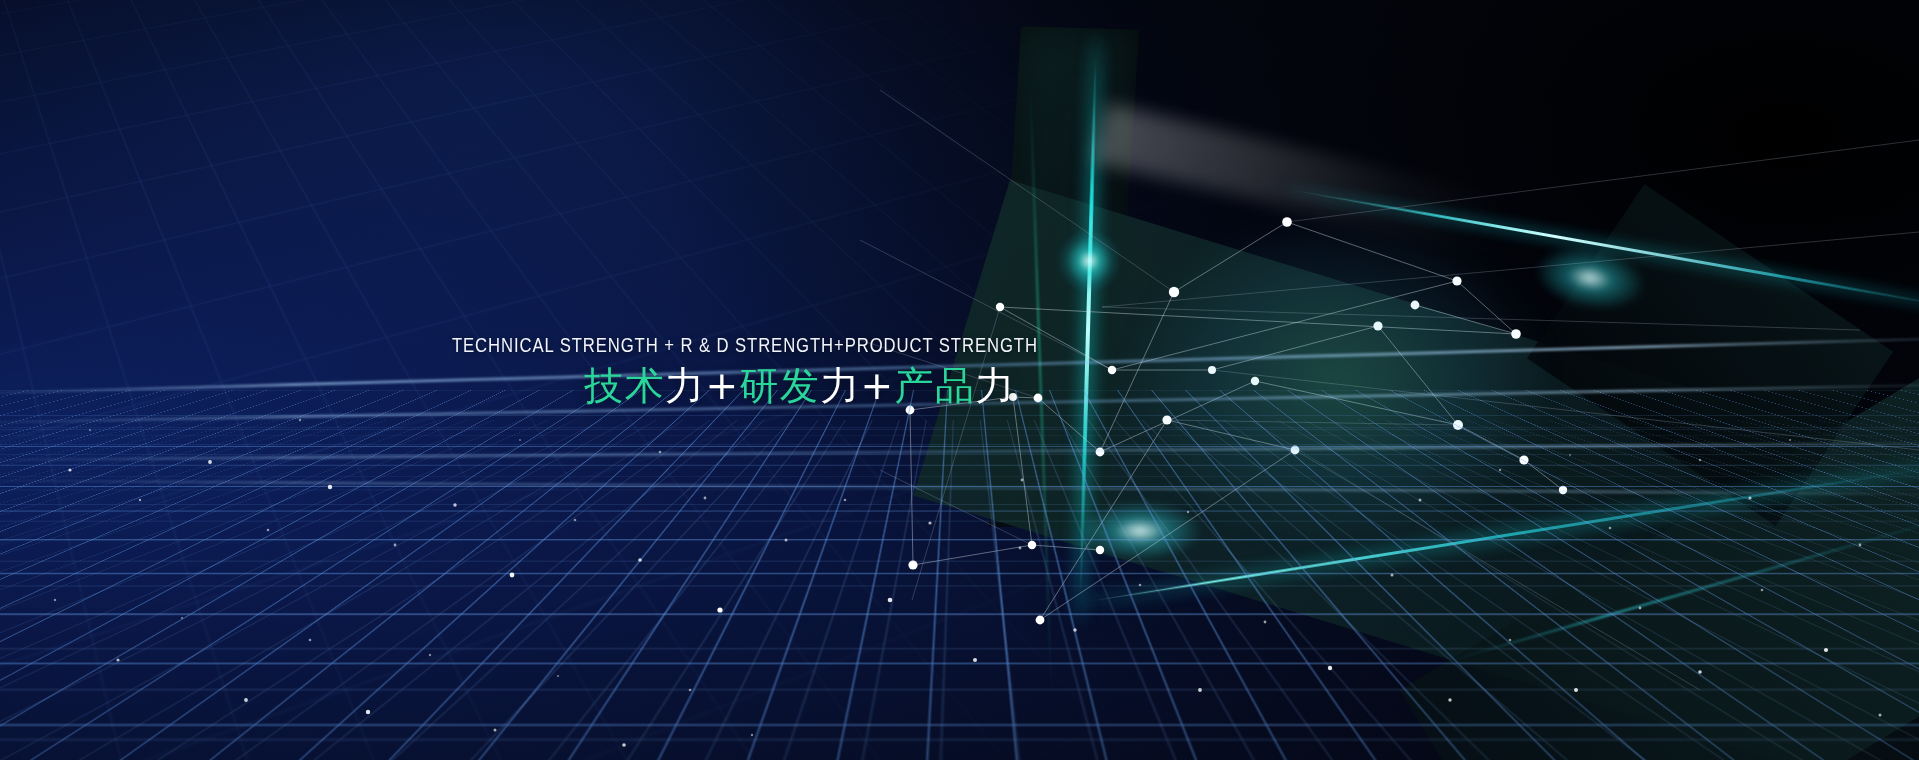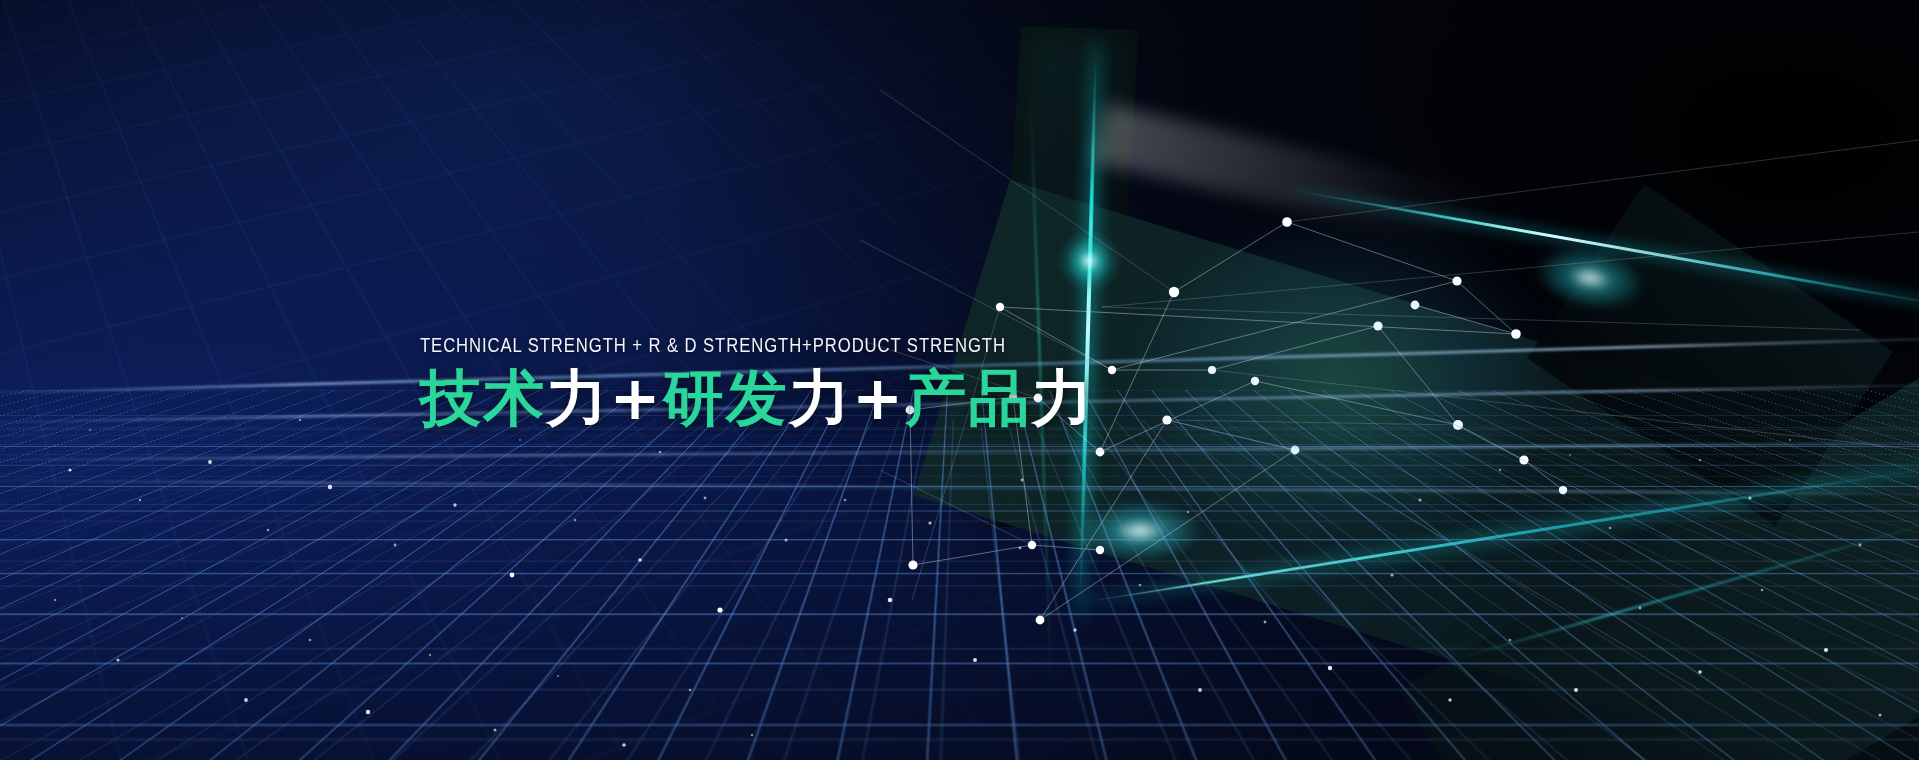--- a/index.html
+++ b/index.html
@@ -185,39 +185,39 @@
     position:absolute; left:1095px; top:150px; width:420px; height:60px;
     background:linear-gradient(100deg, rgba(255,255,255,.5), rgba(255,255,255,.08) 70%, transparent);
     filter:blur(9px);
     transform:rotate(13deg);
     pointer-events:none;
     opacity:.55;
   }
 
   
   #copy{
-    position:absolute; left:420px; top:335px; width:760px;
+    position:absolute; left:420px; top:335px; width:760px;text-align:center;
   }
   #eyebrow{
     font-family:"Liberation Sans", sans-serif;
     font-size:19.5px;
     letter-spacing:.055em;
     color:#f2f5fb;
     white-space:nowrap;
     transform:scaleX(.855);
     transform-origin:0 50%;
     font-weight:400;
     text-shadow:0 1px 6px rgba(0,0,0,.55);
     margin:0 0 8px 0;
     line-height:1.1;
   }
   #headline{
     font-family:"DejaVu Sans", sans-serif;
-    font-size:61px;
-    font-weight:700;
+    font-size:39px;
+    font-weight:400;
     line-height:1.12;
     letter-spacing:.035em;
     white-space:nowrap;
     margin:0;
     text-shadow:0 2px 12px rgba(0,0,0,.5);
   }
   .hl-green{ color:#2ad79a; }
   .hl-white{ color:#ffffff; }
 </style>
 </head>

